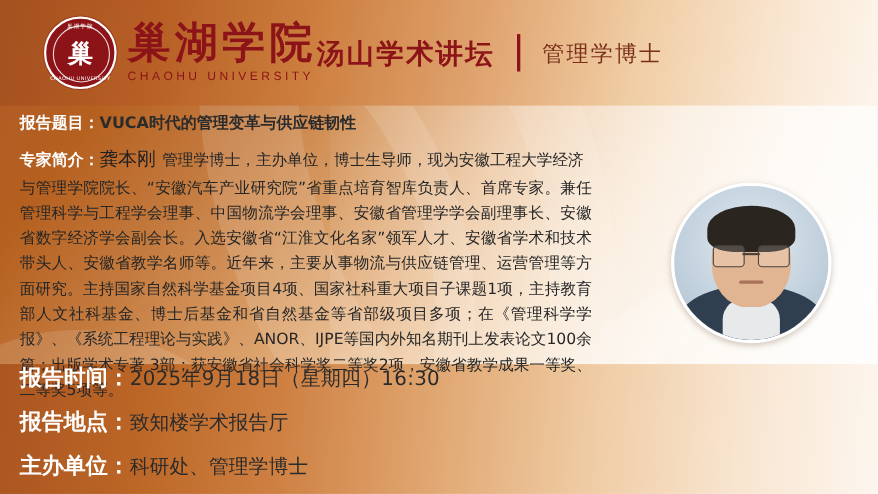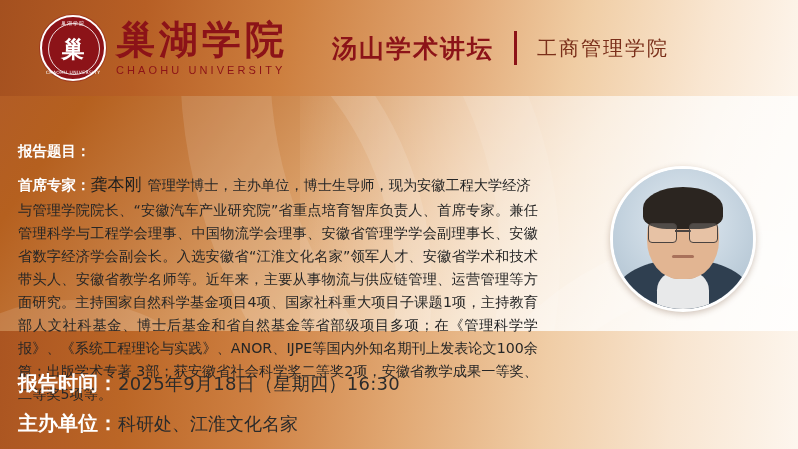--- a/index.html
+++ b/index.html
@@ -149,21 +149,20 @@
     color: #8c1318;
     font-size: 11px;
     letter-spacing: 3.1px;
     margin-top: 6px;
     font-family: "Liberation Sans", sans-serif;
     white-space: nowrap;
   }
   .header-right {
     display: flex;
     align-items: center;
-    margin-left: 44px;
   }
   .forum-title {
     color: #8c1318;
     font-size: 25px;
     font-weight: bold;
     letter-spacing: 2px;
     font-family: "DejaVu Serif", "Liberation Serif", serif;
     white-space: nowrap;
   }
   .divider-bar {
@@ -178,21 +177,20 @@
     letter-spacing: 2px;
     font-family: "DejaVu Serif", "Liberation Serif", serif;
     white-space: nowrap;
   }
 
   
   .content {
     position: absolute;
     left: 18px; top: 96px;
     width: 762px;
-    margin-top: 40px;
   }
   .row {
     display: flex;
     align-items: baseline;
     margin-bottom: 2px;
   }
   .label {
     color: #ffffff;
     font-size: 14.5px;
     font-weight: bold;
@@ -377,31 +375,32 @@
         <div class="seal-bottom-text">CHAOHU UNIVERSITY</div>
       </div>
       <div class="logo-words">
         <div class="logo-cn">巢湖学院</div>
         <div class="logo-en">CHAOHU UNIVERSITY</div>
       </div>
     </div>
     <div class="header-right">
       <div class="forum-title">汤山学术讲坛</div>
       <div class="divider-bar"></div>
-      <div class="forum-sub">工商管理学院</div>
+      <div class="forum-sub">管理学博士</div>
     </div>
   </div>
 
   <div class="content">
     <div class="row topic-row">
       <span class="label">报告题目：</span>
+      <span class="value-dark">VUCA时代的管理变革与供应链韧性</span>
     </div>
 
     <div class="row speaker-row">
-      <span class="label">首席专家：</span>
+      <span class="label">专家简介：</span>
       <span class="speaker-name">龚本刚</span>
       <span class="bio-first-text">管理学博士，主办单位，博士生导师，现为安徽工程大学经济</span>
     </div>
 
     <div class="bio-para">与管理学院院长、“安徽汽车产业研究院”省重点培育智库负责人、首席专家。兼任管理科学与工程学会理事、中国物流学会理事、安徽省管理学学会副理事长、安徽省数字经济学会副会长。入选安徽省“江淮文化名家”领军人才、安徽省学术和技术带头人、安徽省教学名师等。近年来，主要从事物流与供应链管理、运营管理等方面研究。主持国家自然科学基金项目4项、国家社科重大项目子课题1项，主持教育部人文社科基金、博士后基金和省自然基金等省部级项目多项；在《管理科学学报》、《系统工程理论与实践》、ANOR、IJPE等国内外知名期刊上发表论文100余篇；出版学术专著 3部；获安徽省社会科学奖二等奖2项，安徽省教学成果一等奖、二等奖5项等。</div>
   </div>
 
   <div class="portrait">
     <div class="bg"></div>
     <div class="shirt"></div>
@@ -416,17 +415,21 @@
     </div>
     <div class="mouth"></div>
   </div>
 
   <div class="footer">
     <div class="footer-row footer-time">
       <span class="footer-label">报告时间：</span>
       <span class="footer-value">2025年9月18日（星期四）16:30</span>
     </div>
     <div class="footer-row">
+      <span class="footer-label">报告地点：</span>
+      <span class="footer-value">致知楼学术报告厅</span>
+    </div>
+    <div class="footer-row">
       <span class="footer-label">主办单位：</span>
-      <span class="footer-value">科研处、江淮文化名家</span>
+      <span class="footer-value">科研处、管理学博士</span>
     </div>
   </div>
 </div>
 
 </body></html>

